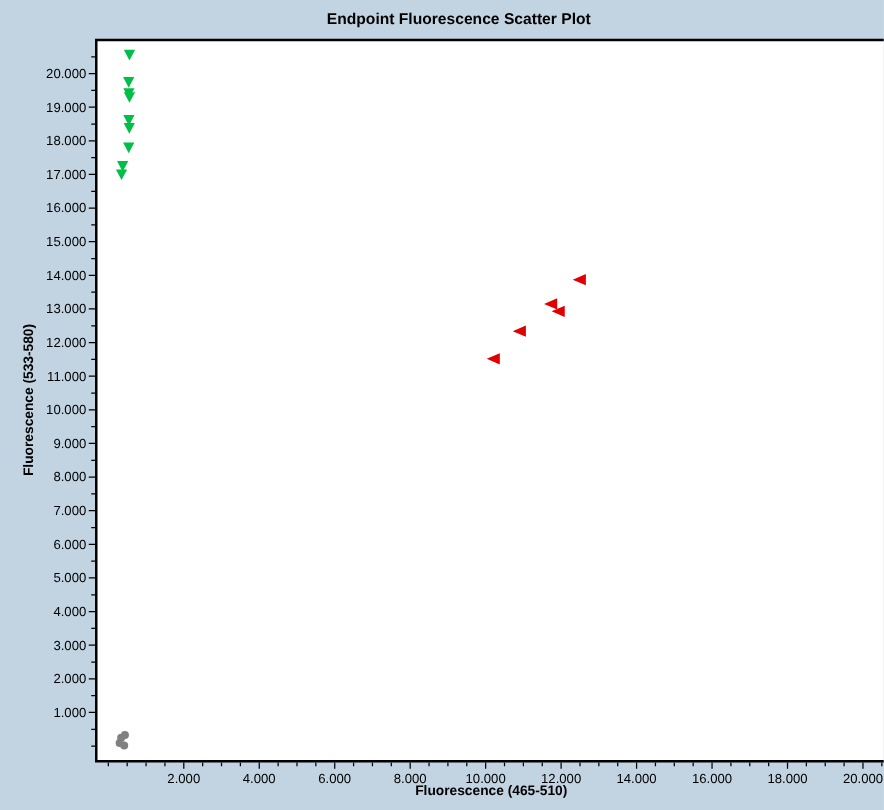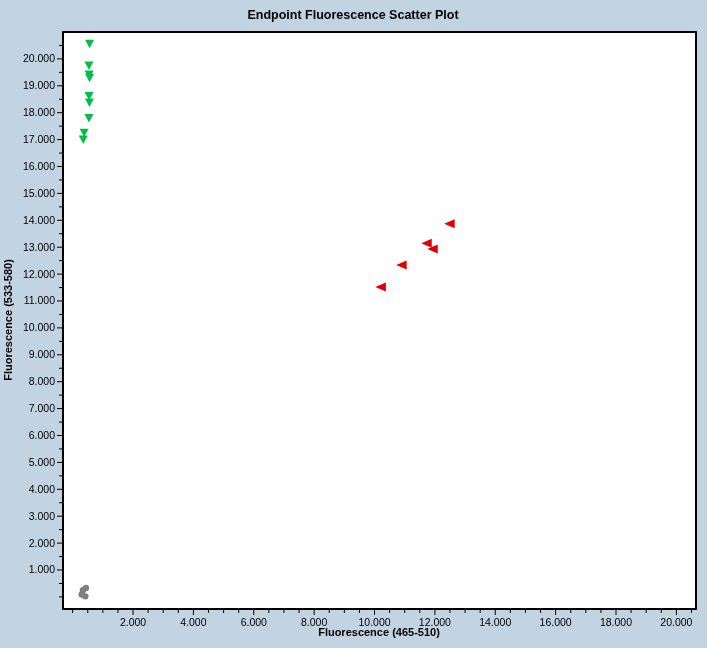--- a/index.html
+++ b/index.html
@@ -3,21 +3,21 @@
 <meta charset="utf-8">
 <style>
   html, body { margin: 0; padding: 0; }
   body {
     width: 707px; height: 648px;
     font-family: "Liberation Sans", sans-serif;
     overflow: hidden;
   }
   .stage {
     position: relative;
-    width: 688px; height: 648px;
+    width: 688px; height: 648px; padding-left: 14px;
   }
   svg text {
     font-family: "Liberation Sans", sans-serif;
     fill: #000000;
   }
   .chart-title  { font-size: 12.5px; font-weight: bold; }
   .axis-title   { font-size: 11px;   font-weight: bold; }
   .tick-label   { font-size: 10.5px; }
 </style>
 </head>

